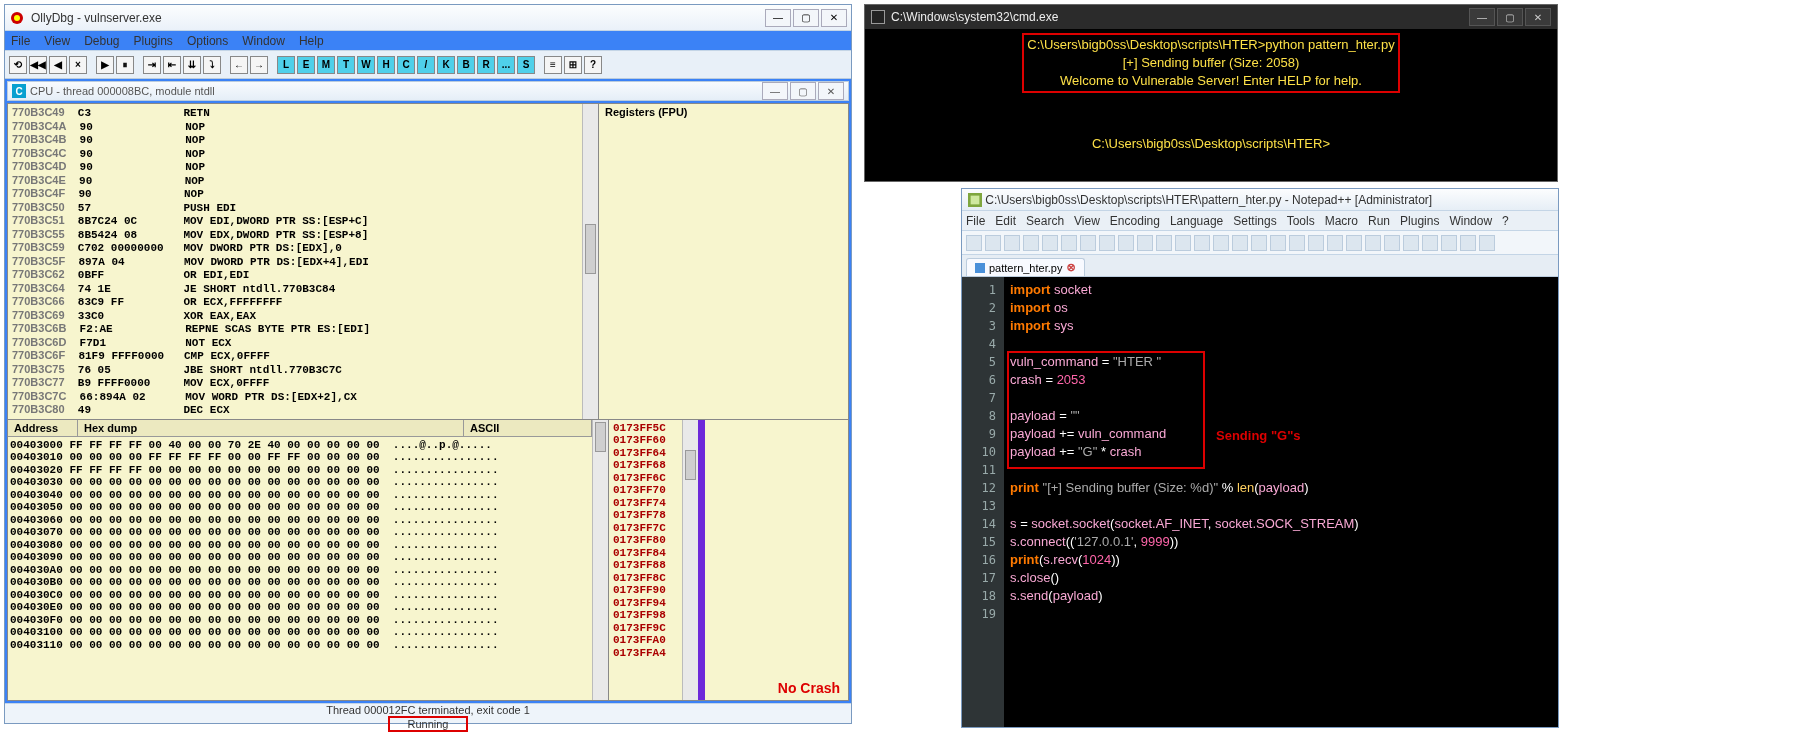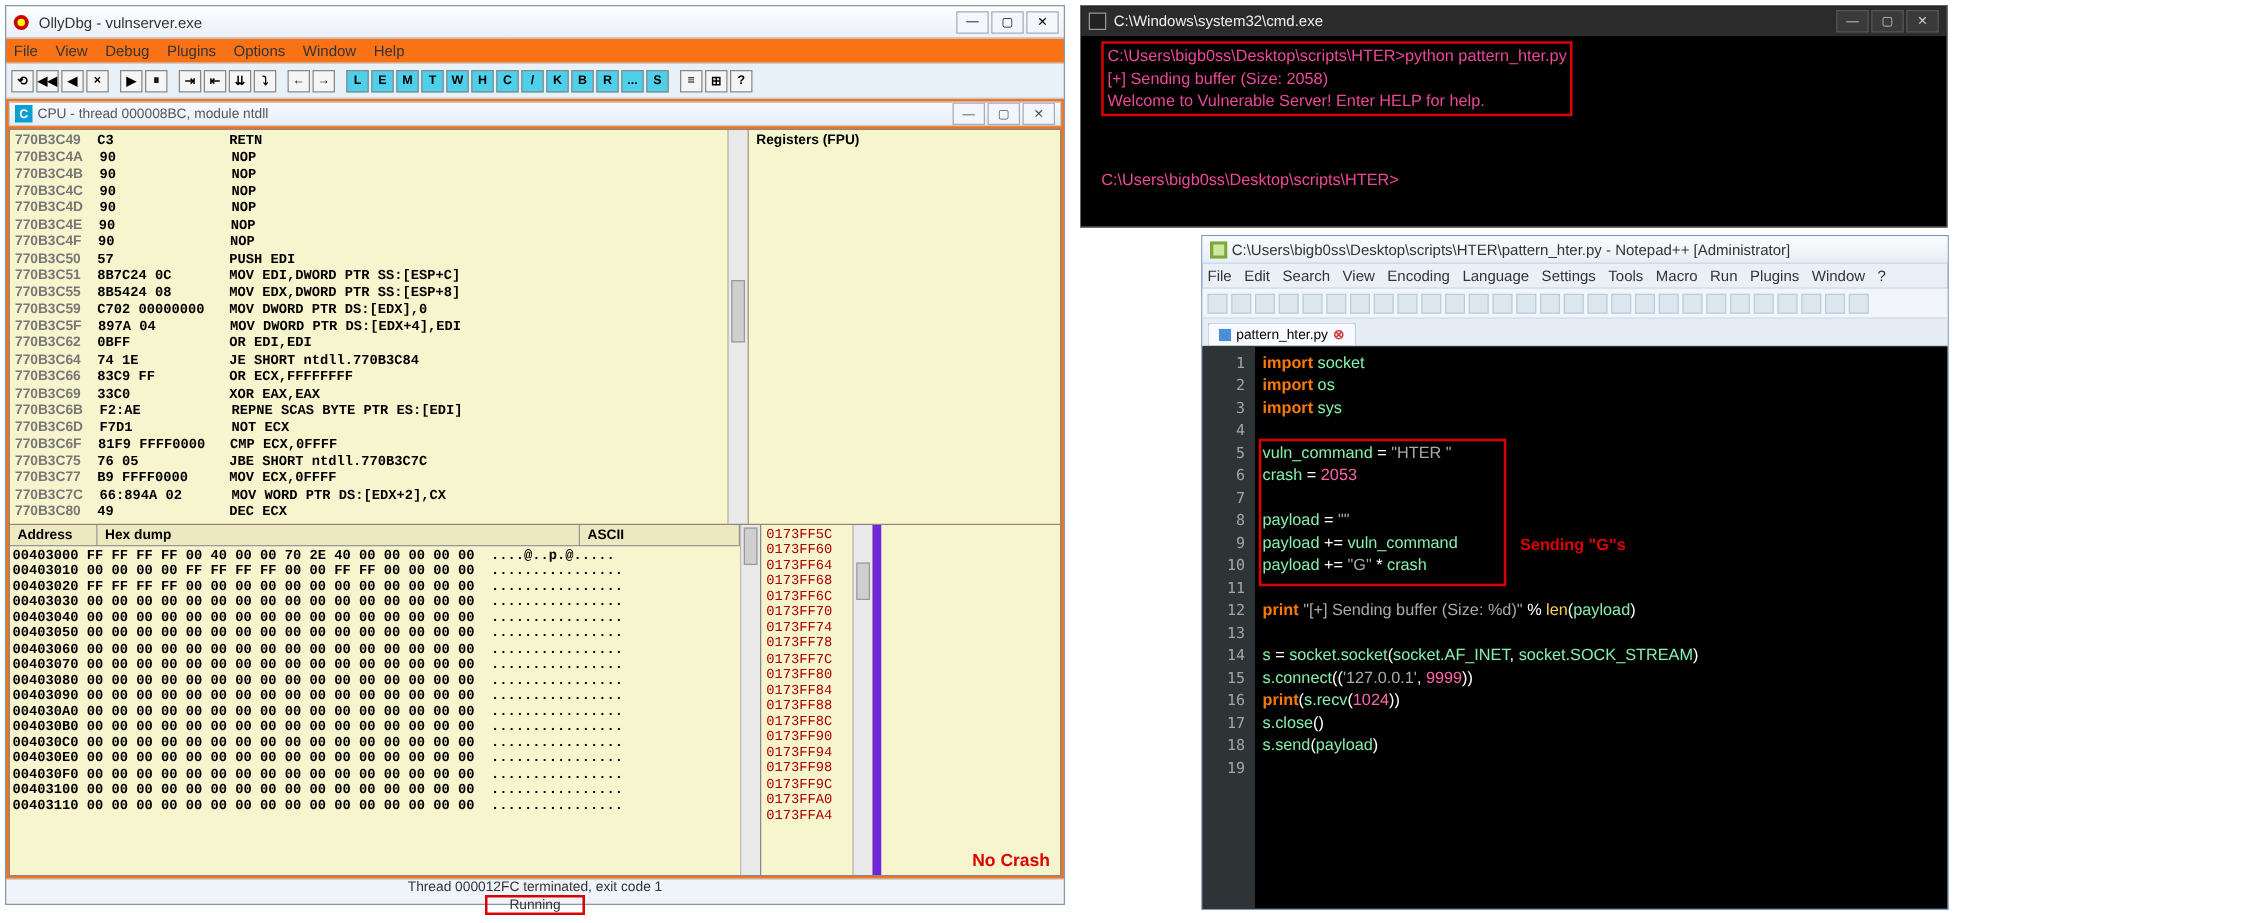--- a/index.html
+++ b/index.html
@@ -1,20 +1,20 @@
 <!DOCTYPE html>
 <html><head>
 <meta charset="utf-8">
 <style>
 * { margin:0; padding:0; box-sizing:border-box; font-family:"Segoe UI",Tahoma,sans-serif; }
 body { width:1814px; height:738px; background:#fff; position:relative; overflow:hidden; }
 .mono { font-family:"Courier New",Consolas,monospace; }
 
 
-.olly { position:absolute; left:4px; top:4px; width:848px; height:720px; border:1px solid #7a9ac0; background:#f97316; display:flex; flex-direction:column; }
+.olly { position:absolute; left:4px; top:4px; width:848px; height:720px; border:1px solid #7a9ac0; background:#3b82f6; display:flex; flex-direction:column; }
 .olly .titlebar { height:26px; background:linear-gradient(#fcfdfe,#eaf1f9); display:flex; align-items:center; padding:0 4px; border-bottom:1px solid #c4d5e6; }
 .olly .ticon { width:16px; height:16px; margin-right:6px; }
 .olly .titlebar span { font-size:12px; flex:1; color:#333; }
 .winbtns { display:flex; gap:2px; }
 .wbtn { width:26px; height:18px; border:1px solid #aab; background:#f3f6fa; display:flex; align-items:center; justify-content:center; font-size:10px; cursor:pointer; }
 .olly .menubar { height:20px; display:flex; align-items:center; padding:0 6px; gap:14px; font-size:12px; color:#333; border-bottom:1px solid #c4d5e6; }
 .olly .menubar span { cursor:pointer; }
 .olly .toolbar { height:28px; display:flex; align-items:center; padding:0 4px; gap:1px; border-bottom:1px solid #bcd; background:#e8f0f8; }
 .olly .tbbtn { width:18px; height:18px; border:1px solid #888; background:#f5f5f5; display:flex; align-items:center; justify-content:center; font-size:10px; font-weight:bold; cursor:pointer; margin-right:1px; }
 .olly .tbbtn.blue { background:#4fd0ea; }
@@ -27,51 +27,51 @@
 .olly .addr { color:#777;margin-top:47px; }
 .olly .regs { width:250px; background:#f7f5ce; border-left:1px solid #888; padding:2px 6px; font-size:11px; font-weight:bold; }
 .olly .scroll { width:16px; background:#e9e9e9; border-left:1px solid #bbb; position:relative; }
 .olly .scroll .thumb { position:absolute; left:2px; right:2px; top:120px; height:50px; background:#cfcfcf; border:1px solid #999; }
 .olly .mid { flex:1; display:flex; border:1px solid #888; border-top:none; }
 .olly .dump { flex:1; background:#f7f5ce; overflow:hidden; }
 .olly .dump .hdr { display:flex; background:#ece9c0; border-bottom:1px solid #999; font-size:11px; font-weight:bold; }
 .olly .dump .hdr div { padding:2px 6px; border-right:1px solid #999; }
 .olly .dump pre { font-size:11px; line-height:12.5px; font-family:"Courier New",monospace; font-weight:bold; padding:2px 2px; }
 .olly .stackcol { width:74px; background:#f7f5ce; border-left:1px solid #888; overflow:hidden; }
-.olly .stackcol pre { font-size:11px; line-height:12.5px; font-family:"Courier New",monospace; font-weight:normal; padding:2px 4px; color:#a00; }
+.olly .stackcol pre { font-size:11px; line-height:12.5px; font-family:"Courier New",monospace; font-weight:bold; padding:2px 4px; color:#a00; }
 .olly .rightempty { width:150px; background:#f7f5ce; border-left:7px solid #6d28d9; position:relative; }
 .nocrash { position:absolute; right:8px; bottom:4px; color:#d00; font-weight:bold; font-size:14px; }
 .olly .statusbar { height:20px; background:#eef4fa; border-top:1px solid #c4d5e6; display:flex; align-items:center; padding:0 6px; font-size:11px; color:#333; justify-content:space-between;flex-direction:column; }
 .olly .running { border:2px solid #d00; padding:0 18px; }
 
 
 .cmd { position:absolute; left:864px; top:4px; width:694px; height:178px; border:1px solid #666; background:#000; display:flex; flex-direction:column; }
 .cmd .titlebar { height:24px; background:#2b2b2b; display:flex; align-items:center; padding:0 6px; color:#eee; font-size:12px; }
 .cmd .titlebar .ticon { width:14px; height:14px; margin-right:6px; background:#222; border:1px solid #999; }
 .cmd .titlebar span { flex:1; }
 .cmd .winbtns .wbtn { background:#3a3a3a; border-color:#555; color:#ccc; }
-.cmd pre { color:#ec4899; font-size:13px; line-height:18px; font-family:Consolas,"Courier New",monospace; padding:4px 16px; flex:1; background:#000; }
+.cmd pre { color:#fde047; font-size:13px; line-height:18px; font-family:Consolas,"Courier New",monospace; padding:4px 0; flex:1; background:#000;text-align:center; }
 .cmd .hl { border:2px solid #d00; display:inline-block; padding:1px 3px; margin-bottom:6px; }
 
 
 .npp { position:absolute; left:961px; top:188px; width:598px; height:540px; border:1px solid #7a9ac0; background:#eaf0f6; display:flex; flex-direction:column; }
 .npp .titlebar { height:22px; background:linear-gradient(#fcfdfe,#e6eef6); display:flex; align-items:center; padding:0 6px; font-size:12px; color:#333; border-bottom:1px solid #c4d5e6; }
 .npp .titlebar span { flex:1; }
 .npp .menubar { height:20px; display:flex; align-items:center; padding:0 4px; gap:10px; font-size:12px; color:#333; border-bottom:1px solid #c4d5e6; }
 .npp .menubar span { cursor:pointer; }
 .npp .iconbar { height:24px; display:flex; align-items:center; padding:0 4px; gap:3px; border-bottom:1px solid #c4d5e6; background:#f2f6fa; }
 .npp .iconbar .ib { width:16px; height:16px; background:#dce6ef; border:1px solid #bcd; cursor:pointer; }
 .npp .tabbar { height:22px; display:flex; align-items:flex-end; padding:0 4px; background:#e6edf4; border-bottom:1px solid #bcd; }
 .npp .tab { padding:2px 8px; font-size:11px; background:#f8faff; border:1px solid #bcd; border-bottom:none; border-radius:3px 3px 0 0; display:flex; align-items:center; gap:4px; }
 .npp .tab .x { color:#c44; font-weight:bold; cursor:pointer; }
 .npp .editor { flex:1; display:flex; background:#000; position:relative; overflow:hidden; }
 .npp .gutter { width:42px; background:#2e3436; color:#9aa; font-size:12px; font-family:monospace; text-align:right; padding:4px 8px 4px 4px; line-height:18px; }
 .npp .code { flex:1; padding:4px 6px; font-size:13px; line-height:18px; font-family:Consolas,"Courier New",monospace; color:#ddd; position:relative; }
 .npp .kw { color:#ff7a00; font-weight:bold; }
-.npp .var { color:#86efac; }
+.npp .var { color:#f9a8d4; }
 .npp .op { color:#fff; }
 .npp .num { color:#ff66aa; }
 .npp .str { color:#aaa; }
 .npp .fn { color:#ffd060; }
 .npp .box1 { position:absolute; left:3px; top:74px; width:198px; height:118px; border:2px solid #d00; pointer-events:none; }
 .npp .annot { position:absolute; left:212px; top:150px; color:#d00; font-weight:bold; font-size:13px; }
 </style>
 </head>
 <body>
 

